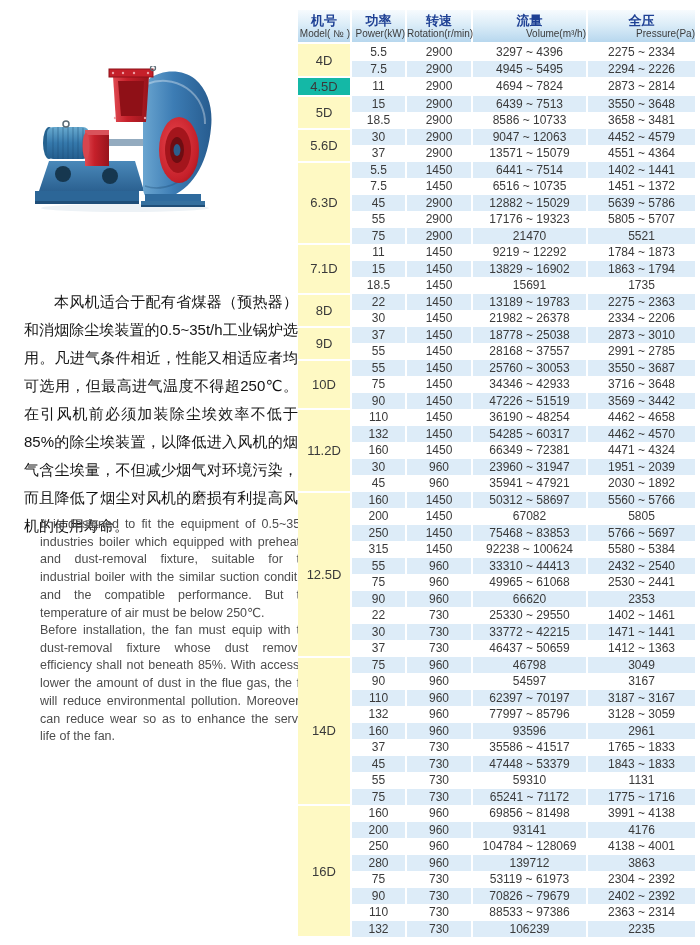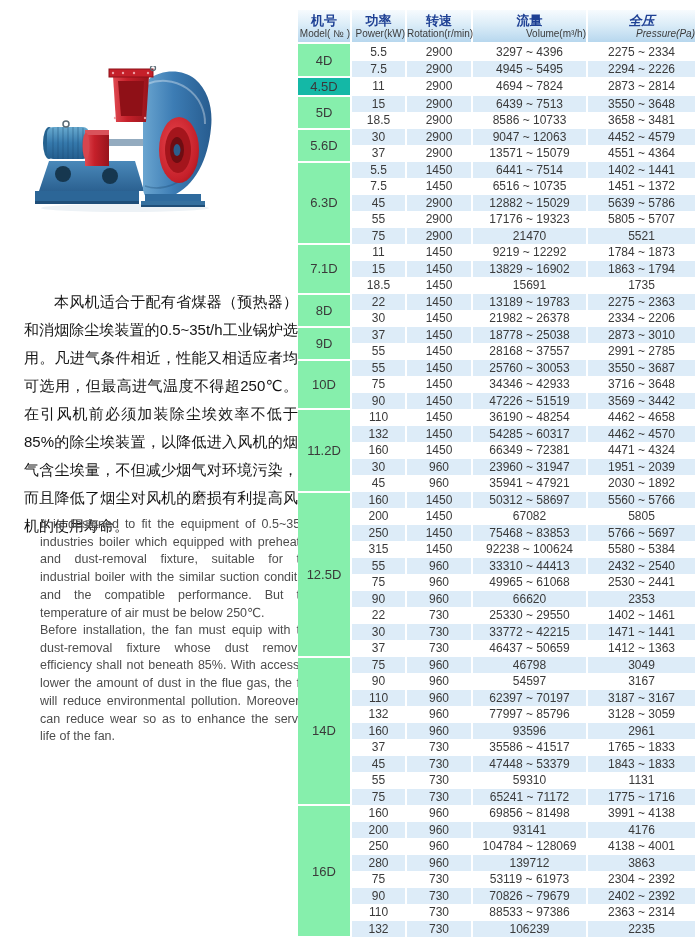--- a/index.html
+++ b/index.html
@@ -14,30 +14,30 @@
            font-size:12.5px;line-height:17.7px;color:#4d4d4d;text-align:justify;}
   #en1{top:516px;}
   #en2{top:622px;}
 
   
   .spec{position:absolute;left:298px;top:10px;width:397px;
         border-collapse:collapse;table-layout:fixed;}
   .spec th{height:32px;padding:0;vertical-align:middle;
            background:linear-gradient(180deg,#f7fbfe 0%,#dcedf8 45%,#b7d7ee 100%);
            border-right:2px solid #fff;border-bottom:2px solid #fff;margin-top:33px;}
-  .spec th:last-child{border-right:none;font-style:italic;}
+  .spec th:last-child{border-right:none;}
   .hzh{font-size:13px;font-weight:bold;color:#1e4094;line-height:15px;text-align:center;}
   .hen{font-size:10px;font-weight:normal;color:#3c3c3c;line-height:11px;text-align:right;}
   .spec td{height:16.5px;padding:0;text-align:center;vertical-align:middle;
            font-size:12px;line-height:1;color:#3a3a3a;
            border-right:2px solid #fff;}
   .spec td:last-child{border-right:none;}
   tr.w td{background:#ffffff;}
   tr.b td{background:#ddecf8;}
-  .spec td.model{background:#86efac;font-size:13px;border-bottom:2px solid #fff;}
+  .spec td.model{background:#fef9c3;font-size:13px;border-bottom:2px solid #fff;}
   .spec td.model-w{background:#14b8a6;}
 </style>
 </head>
 <body>
 
 <div class="page">
 
   <div class="fan-wrap">
     <svg width="177" height="148" viewBox="0 0 177 148" xmlns="http://www.w3.org/2000/svg">
       <defs>

